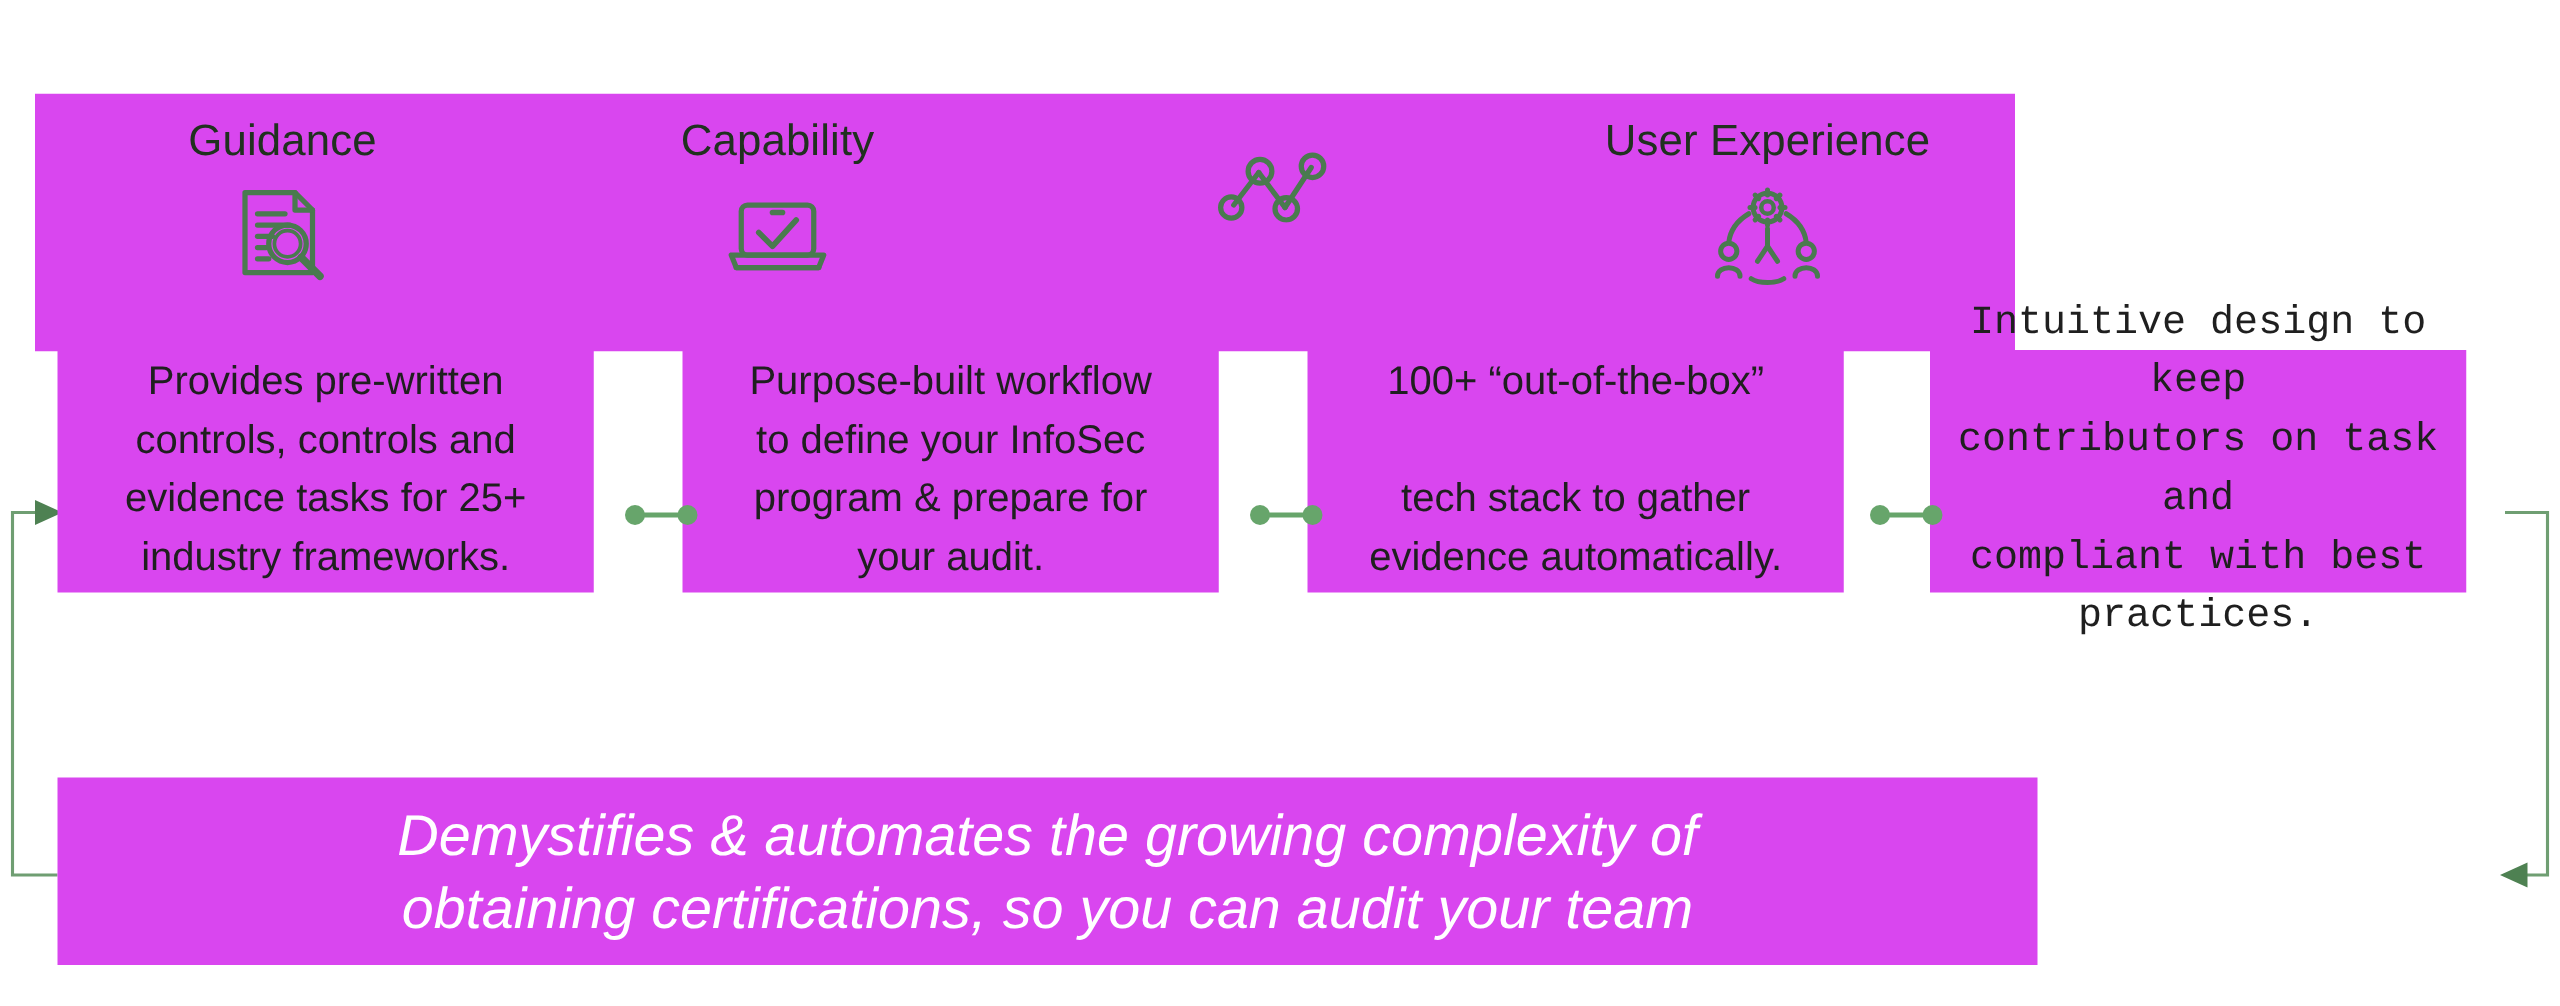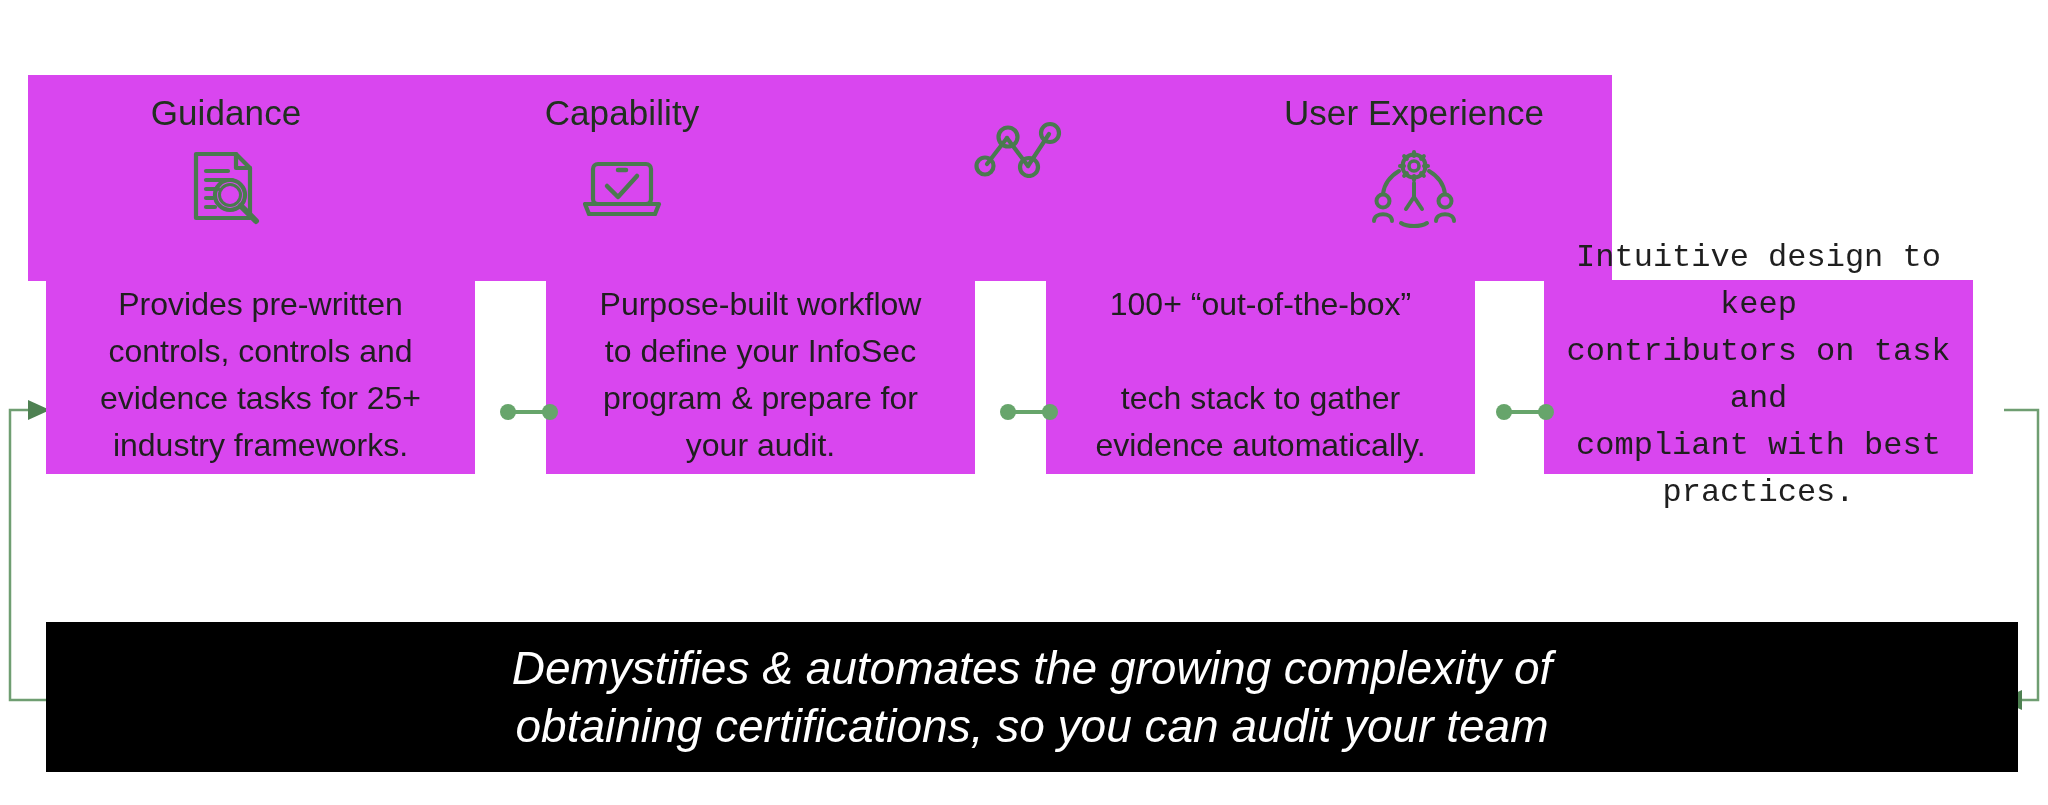--- a/index.html
+++ b/index.html
@@ -130,23 +130,23 @@
   }
   .conn-1 { left: 500px; }
   .conn-2 { left: 1000px; }
   .conn-3 { left: 1496px; }
 
   
   .banner {
     position: absolute;
     left: 46px;
     top: 622px;
-    width: 1972px;
+    width: 1584px;
     height: 150px;
-    background: #000000;
+    background: #d946ef;
     display: flex;
     align-items: center;
     justify-content: center;
   }
   .banner-text {
     font-family: "Liberation Sans", sans-serif;
     font-style: italic;
     font-size: 46px;
     line-height: 58px;
     color: #ffffff;

